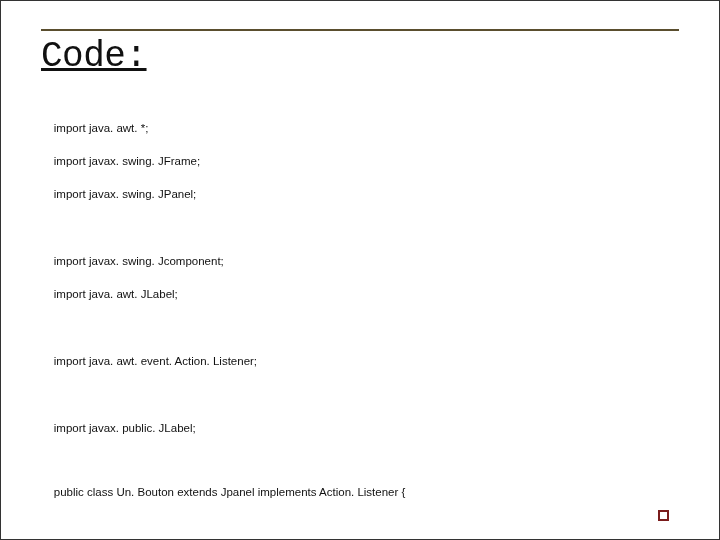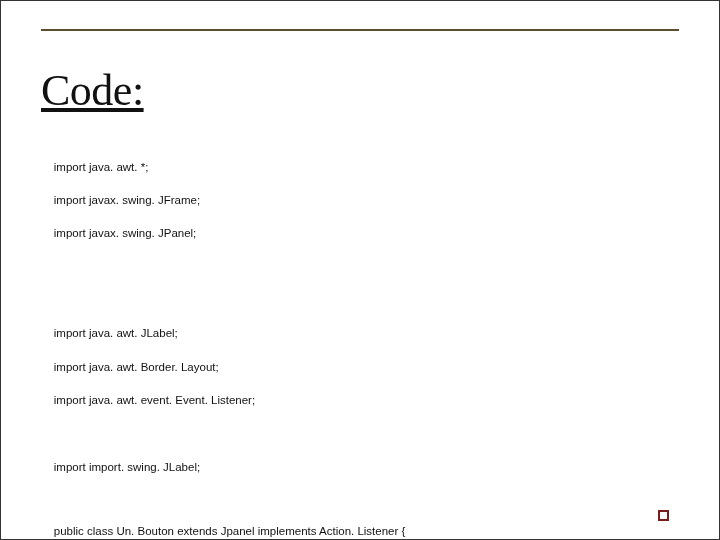--- a/index.html
+++ b/index.html
@@ -18,25 +18,25 @@
     box-sizing: border-box;
     position: relative;
     padding: 0 40px;
   }
   .topbar {
     width: 100%;
     height: 28px;
     border-bottom: 2px solid #5a4e2e;
   }
   .title {
-    font-family: Liberation Serif, serif;
-    font-size: 44px;
+    font-family: Liberation Mono, monospace;
+    font-size: 36px;
     color: #111;
     text-decoration: underline;
-    margin: 34px 0 26px 0;
+    margin: 5px 0 26px 0;
     letter-spacing: -0.5px;
   }
   .codeblock {
     font-family: Arial, Helvetica, sans-serif;
     font-size: 11.5px;
     line-height: 1.45;
     color: #111;
     white-space: pre;
   }
   .gap { height: 14px; }
@@ -56,26 +56,26 @@
 <div class="slide">
   <div class="topbar"></div>
 
   <div class="title">Code:</div>
 
   <div class="codeblock">
     <span>import java. awt. *;</span><br>
     <span>import javax. swing. JFrame;</span><br>
     <span>import javax. swing. JPanel;</span><br>
     <br>
+    <span>import javax. swing. Jcomponent;</span><br>
+    <span>import java. awt. JLabel;</span><br>
     <br>
-    <span>import java. awt. JLabel;</span><br>
-    <span>import java. awt. Border. Layout;</span><br>
-    <span>import java. awt. event. Event. Listener;</span><br>
+    <span>import java. awt. event. Action. Listener;</span><br>
     <br>
-    <span>import import. swing. JLabel;</span>
+    <span>import javax. public. JLabel;</span>
     <div class="gap"></div>
     <span>public class Un. Bouton extends Jpanel implements Action. Listener {</span><br>
     
     
     
     
     
     
     
     

